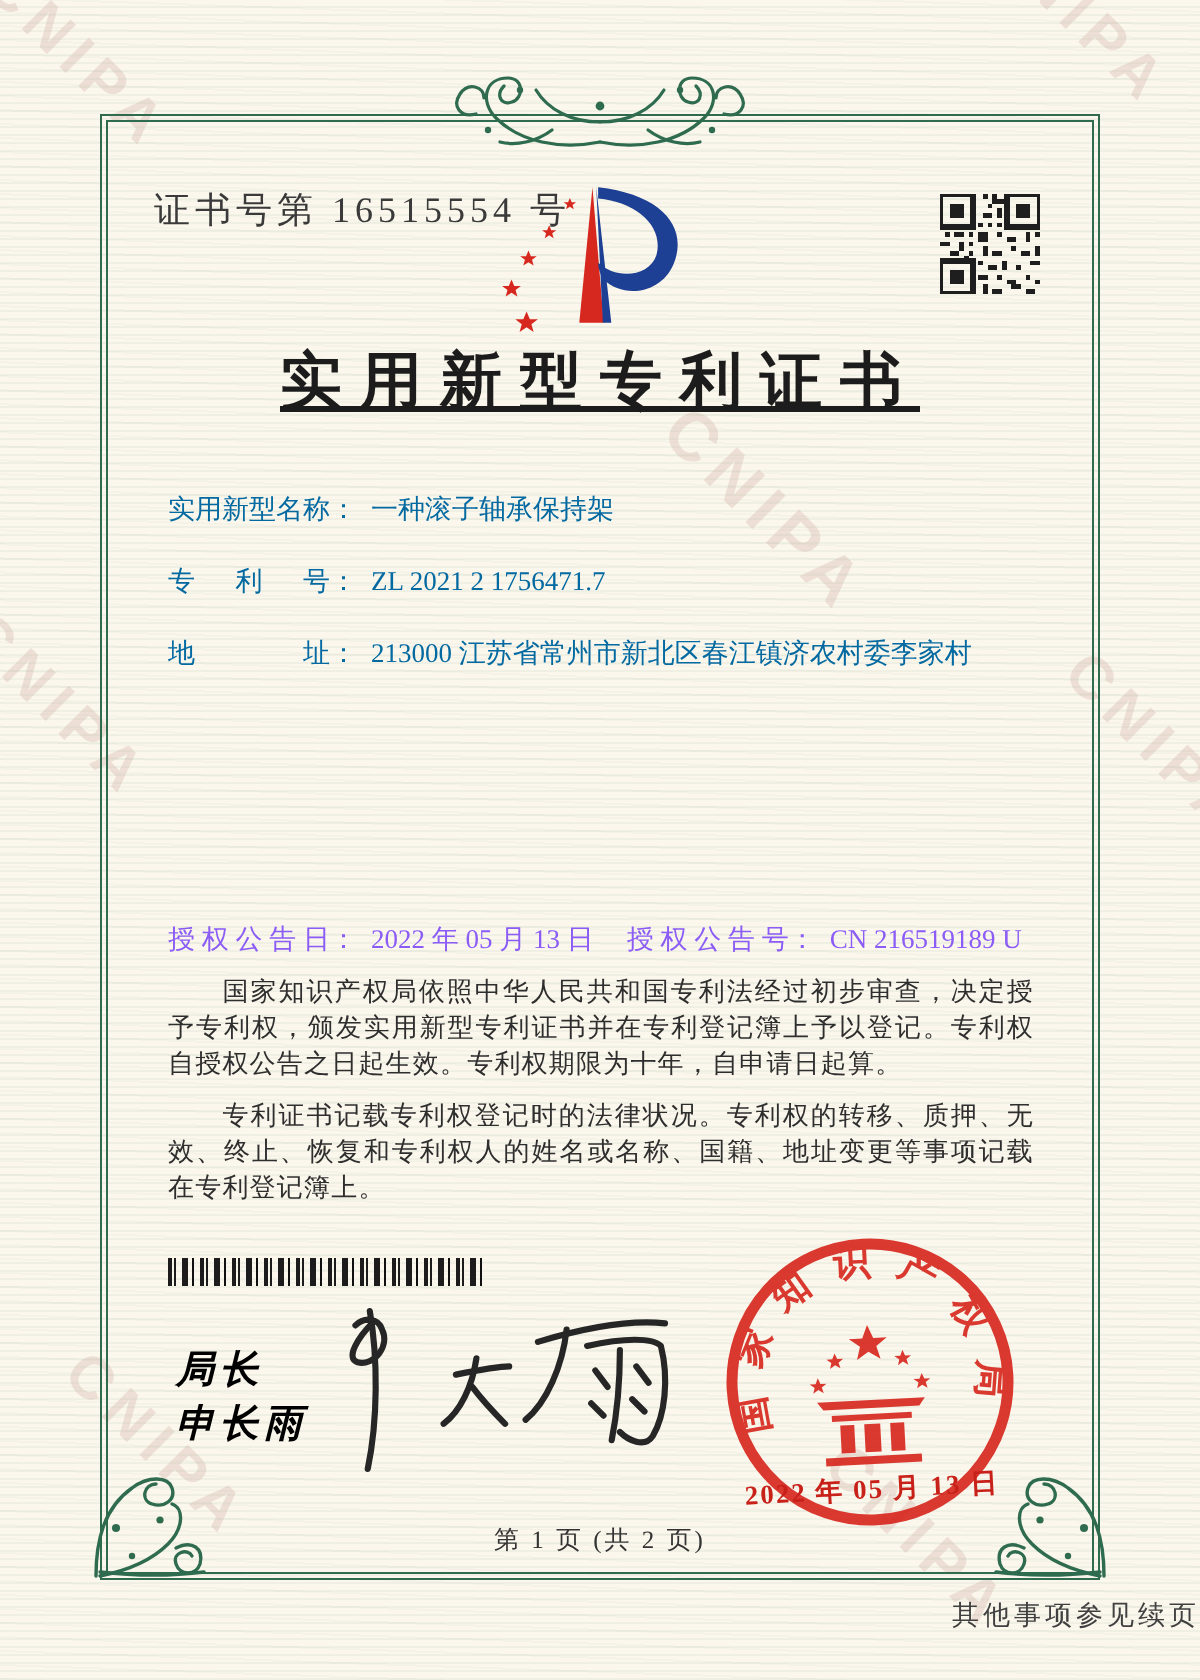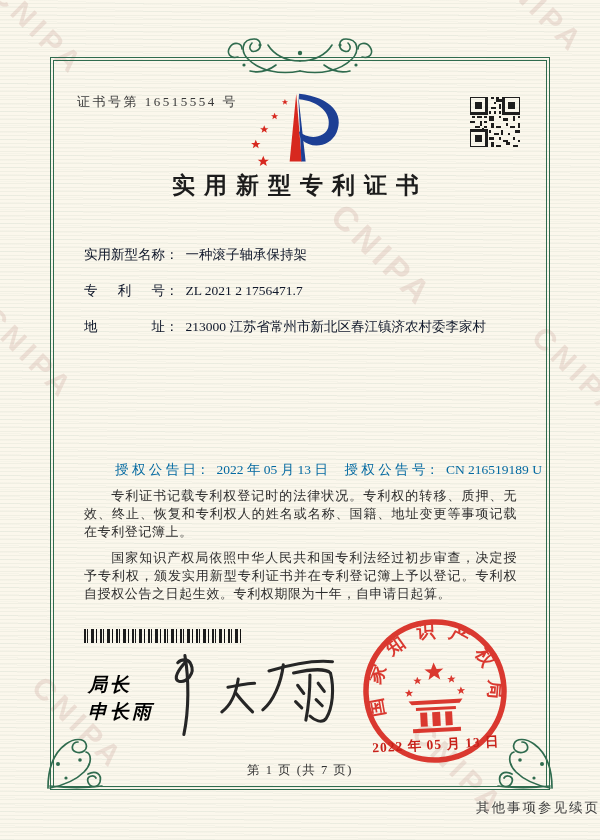--- a/index.html
+++ b/index.html
@@ -25,32 +25,32 @@
     transform:rotate(45deg);white-space:nowrap;pointer-events:none;
   }
   .wm3{font-size:34px;}
   
   .frame{
     position:absolute;left:50px;top:57px;width:498px;height:731px;
     border:1.6px solid #2f6b4e;z-index:2;
   }
   .frame::after{content:"";position:absolute;inset:2px;border:1px solid #2f6b4e;}
   .content{position:absolute;inset:0;z-index:3;}
-  .cert-no{position:absolute;left:77px;top:93px;font-size:13px;letter-spacing:2.5px;color:#3a3a3a;}
+  .cert-no{position:absolute;left:77px;top:93px;font-size:18px;letter-spacing:2.5px;color:#3a3a3a;}
   .logo{position:absolute;left:240px;top:88px;width:120px;height:80px;}
   .qr{position:absolute;left:470px;top:97px;width:50px;height:50px;}
   .title{
     position:absolute;left:0;right:0;top:170px;text-align:center;
-    font-size:23px;font-weight:700;letter-spacing:9px;color:#1c1c1c;
-  }
-  .fields{position:absolute;left:84px;top:246px;width:440px;font-size:13.5px;color:#0f172a;}
+    font-size:31px;font-weight:700;letter-spacing:9px;color:#1c1c1c;text-decoration:underline;
+  }
+  .fields{position:absolute;left:84px;top:246px;width:440px;font-size:13.5px;color:#0369a1;}
   .frow{height:21px;margin-bottom:15px;white-space:nowrap;}
   .flabel{display:inline-block;width:81px;text-align:justify;text-align-last:justify;}
   .fcolon{display:inline-block;margin-right:7px;}
-  .grantrow{position:absolute;left:84px;top:461px;font-size:13.5px;white-space:nowrap;color:#0369a1;margin-left:31px;}
+  .grantrow{position:absolute;left:84px;top:461px;font-size:13.5px;white-space:nowrap;color:#8b5cf6;}
   .ggroup{display:inline-block;}
   .g1{width:226px;}
   .paras{
     position:absolute;left:84px;top:487px;width:433px;
     font-size:13px;line-height:1.4;letter-spacing:.6px;
     text-align:justify;color:#2e2e2e;
   }
   .paras p{margin:0 0 7px 0;text-indent:2.1em;}
   .barcode{
     position:absolute;left:84px;top:629px;width:157px;height:14px;
@@ -210,22 +210,22 @@
   <div class="grantrow">
     <span class="ggroup g1">
       <span class="flabel">授权公告日</span><span class="fcolon">：</span><span>2022 年 05 月 13 日</span>
     </span>
     <span class="ggroup">
       <span class="flabel">授权公告号</span><span class="fcolon">：</span><span>CN 216519189 U</span>
     </span>
   </div>
 
   <div class="paras">
+    <p>国家知识产权局依照中华人民共和国专利法经过初步审查，决定授予专利权，颁发实用新型专利证书并在专利登记簿上予以登记。专利权自授权公告之日起生效。专利权期限为十年，自申请日起算。</p>
     <p>专利证书记载专利权登记时的法律状况。专利权的转移、质押、无效、终止、恢复和专利权人的姓名或名称、国籍、地址变更等事项记载在专利登记簿上。</p>
-    <p>国家知识产权局依照中华人民共和国专利法经过初步审查，决定授予专利权，颁发实用新型专利证书并在专利登记簿上予以登记。专利权自授权公告之日起生效。专利权期限为十年，自申请日起算。</p>
   </div>
 
   <div class="barcode"></div>
 
   <div class="sig-title">局长</div>
   <div class="sig-name">申长雨</div>
 
   <svg class="sig-script" viewBox="0 0 200 95">
     <g fill="none" stroke="#262626" stroke-width="3" stroke-linecap="round" stroke-linejoin="round">
       <path d="M38,14 C30,22 24,32 30,34 C38,36 46,26 42,18 C40,12 33,12 29,16"></path>
@@ -260,16 +260,16 @@
         <path transform="translate(26,-6) scale(.42)" d="M0,-10 L2.9,-3.1 10,-3.1 4.3,1.2 6.2,8.1 0,4 -6.2,8.1 -4.3,1.2 -10,-3.1 -2.9,-3.1 Z"></path>
         <path d="M-27,2 L27,2 L24,6 L-24,6 Z"></path>
         <path d="M-20,9 h40 v3 h-40 z"></path>
         <path d="M-16,14 h7 v14 h-7 z M-4,14 h8 v14 h-8 z M9,14 h7 v14 h-7 z"></path>
         <path d="M-24,30 h48 v4 h-48 z"></path>
       </g>
     </g>
   </svg>
   <div class="seal-date">2022 年 05 月 13 日</div>
 
-  <div class="page-info">第 1 页 (共 7 页)</div>
+  <div class="page-info">第 1 页 (共 2 页)</div>
   <div class="foot-note">其他事项参见续页</div>
 
 </div>
 
 </body></html>

